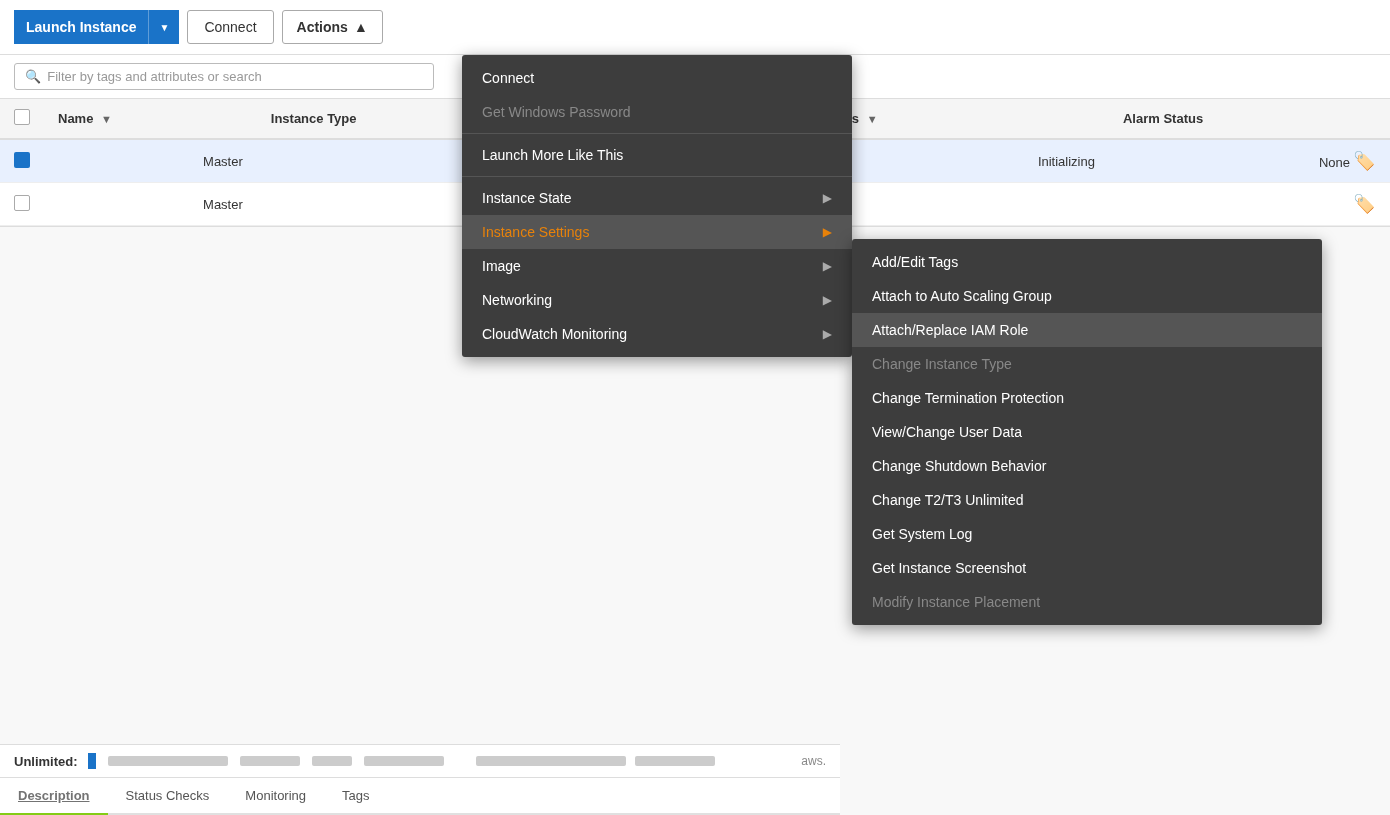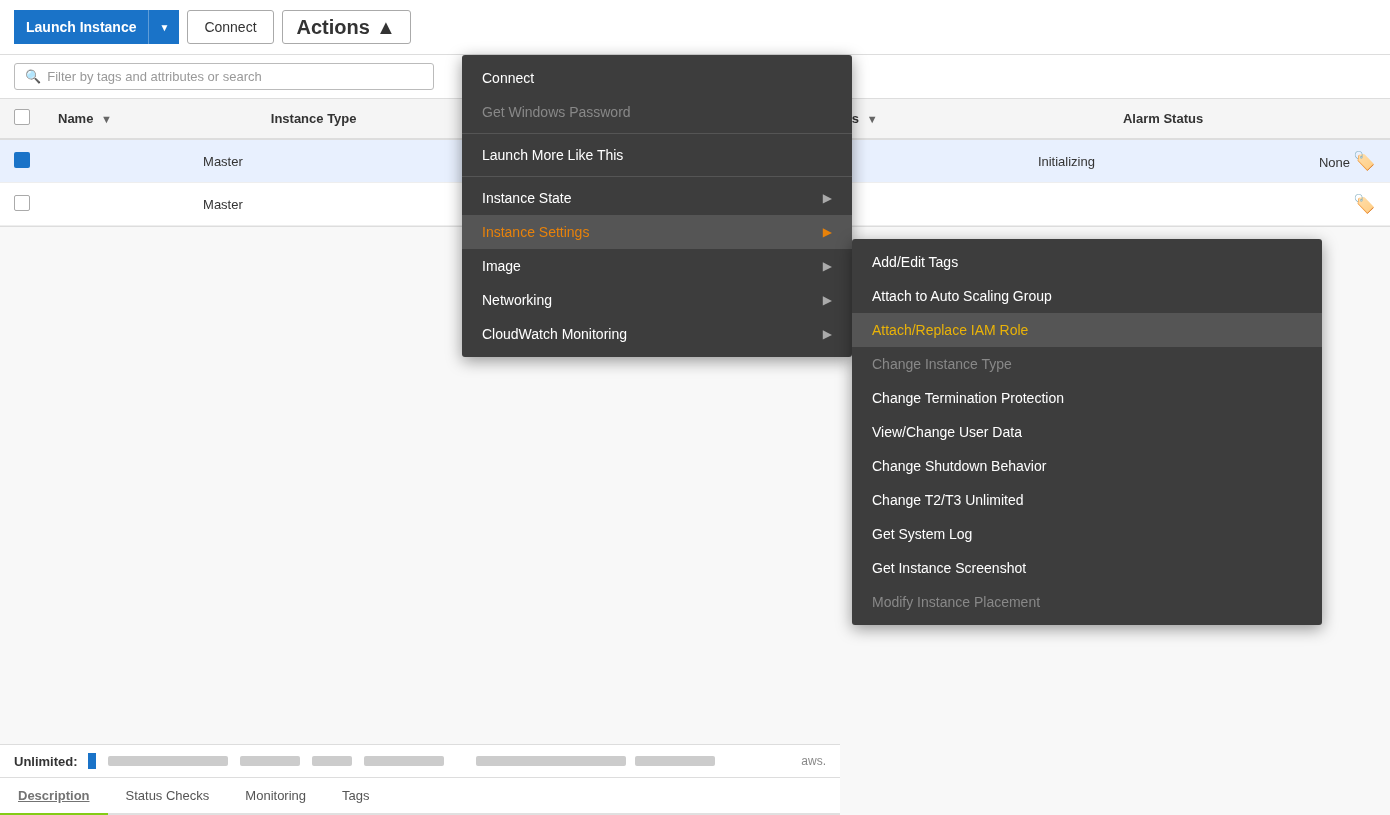--- a/index.html
+++ b/index.html
@@ -61,21 +61,21 @@
       cursor: pointer;
       color: #333;
     }
 
     .btn-actions {
       height: 34px;
       padding: 0 14px;
       background: #fff;
       border: 1px solid #aaa;
       border-radius: 3px;
-      font-size: 20px;
+      font-size: 14px;
       cursor: pointer;
       color: #333;
       display: flex;
       align-items: center;
       gap: 6px;
       font-weight: 600;
       position: relative;
     }
 
     
@@ -275,21 +275,21 @@
       box-shadow: 0 4px 16px rgba(0,0,0,0.4);
       color: #fff;
       padding: 6px 0;
     }
 
     .secondary-menu .menu-item {
       font-size: 14px;
     }
     .secondary-menu .menu-item.highlighted {
       background: #555;
-      color: #eab308;
+      color: #ffffff;
     }
     .secondary-menu .menu-item.disabled {
       color: #888;
       cursor: default;
     }
   </style>
 </head>
 <body>
 
 <div class="toolbar">

